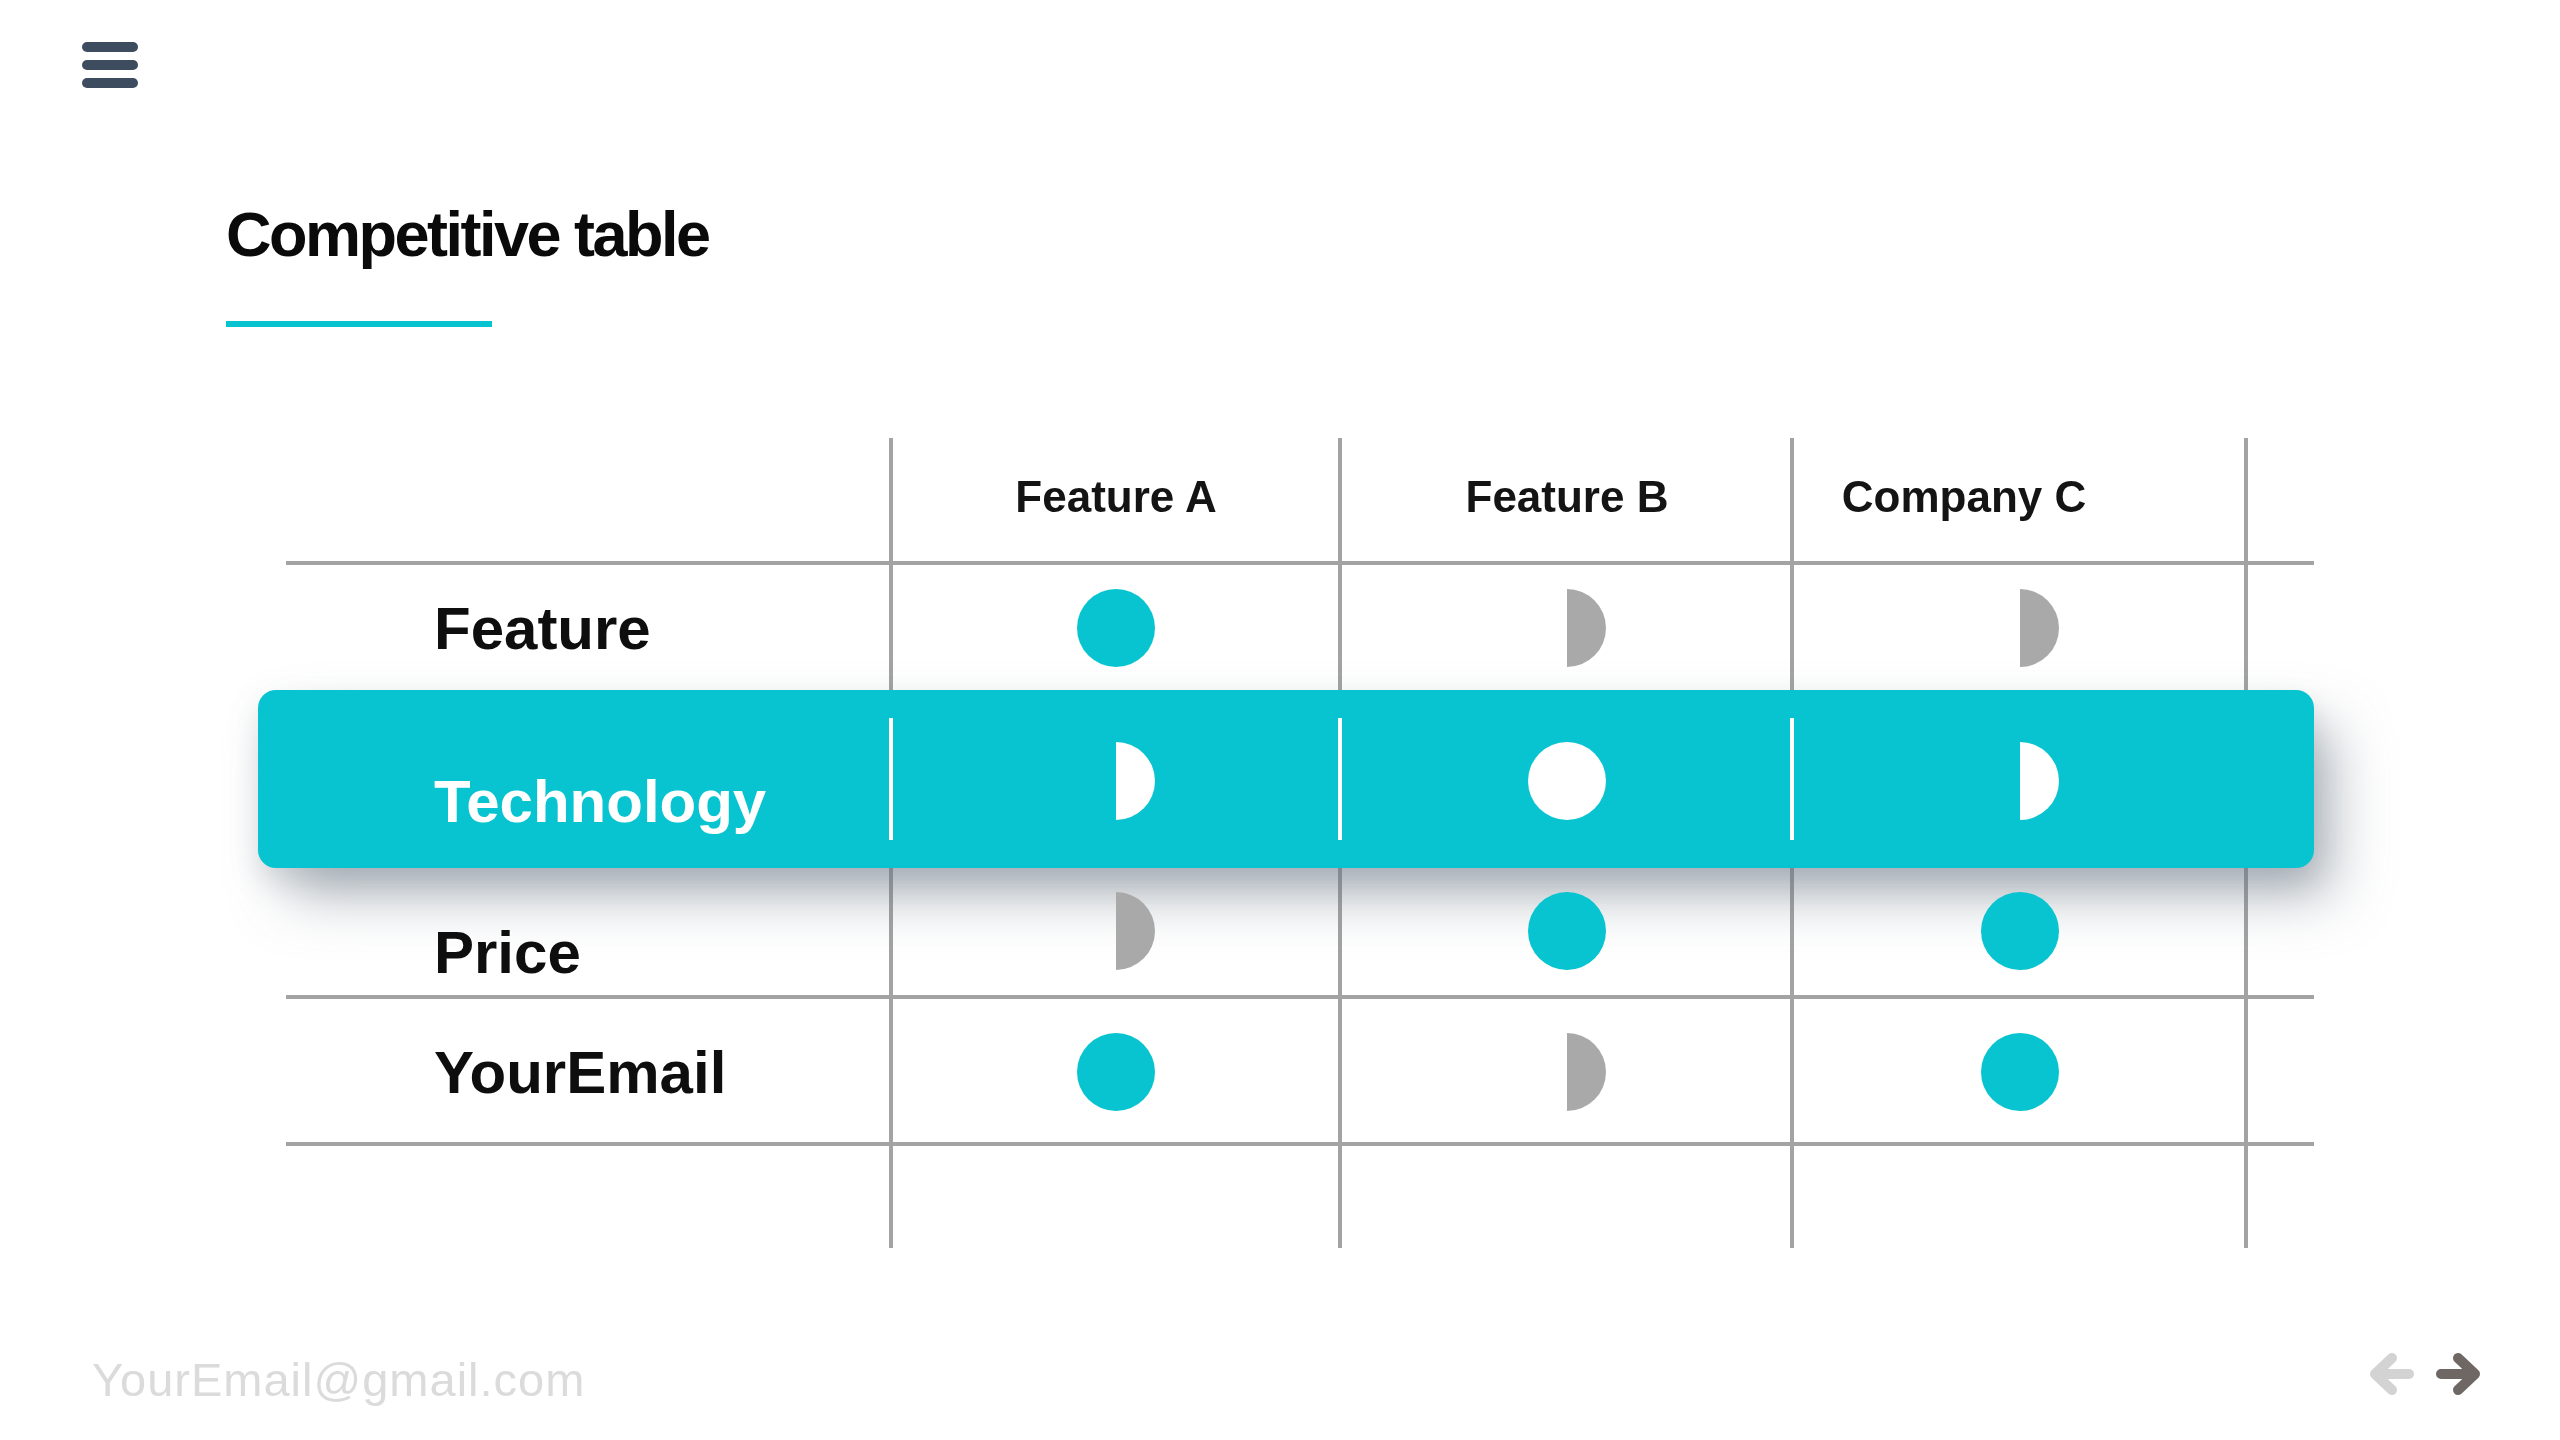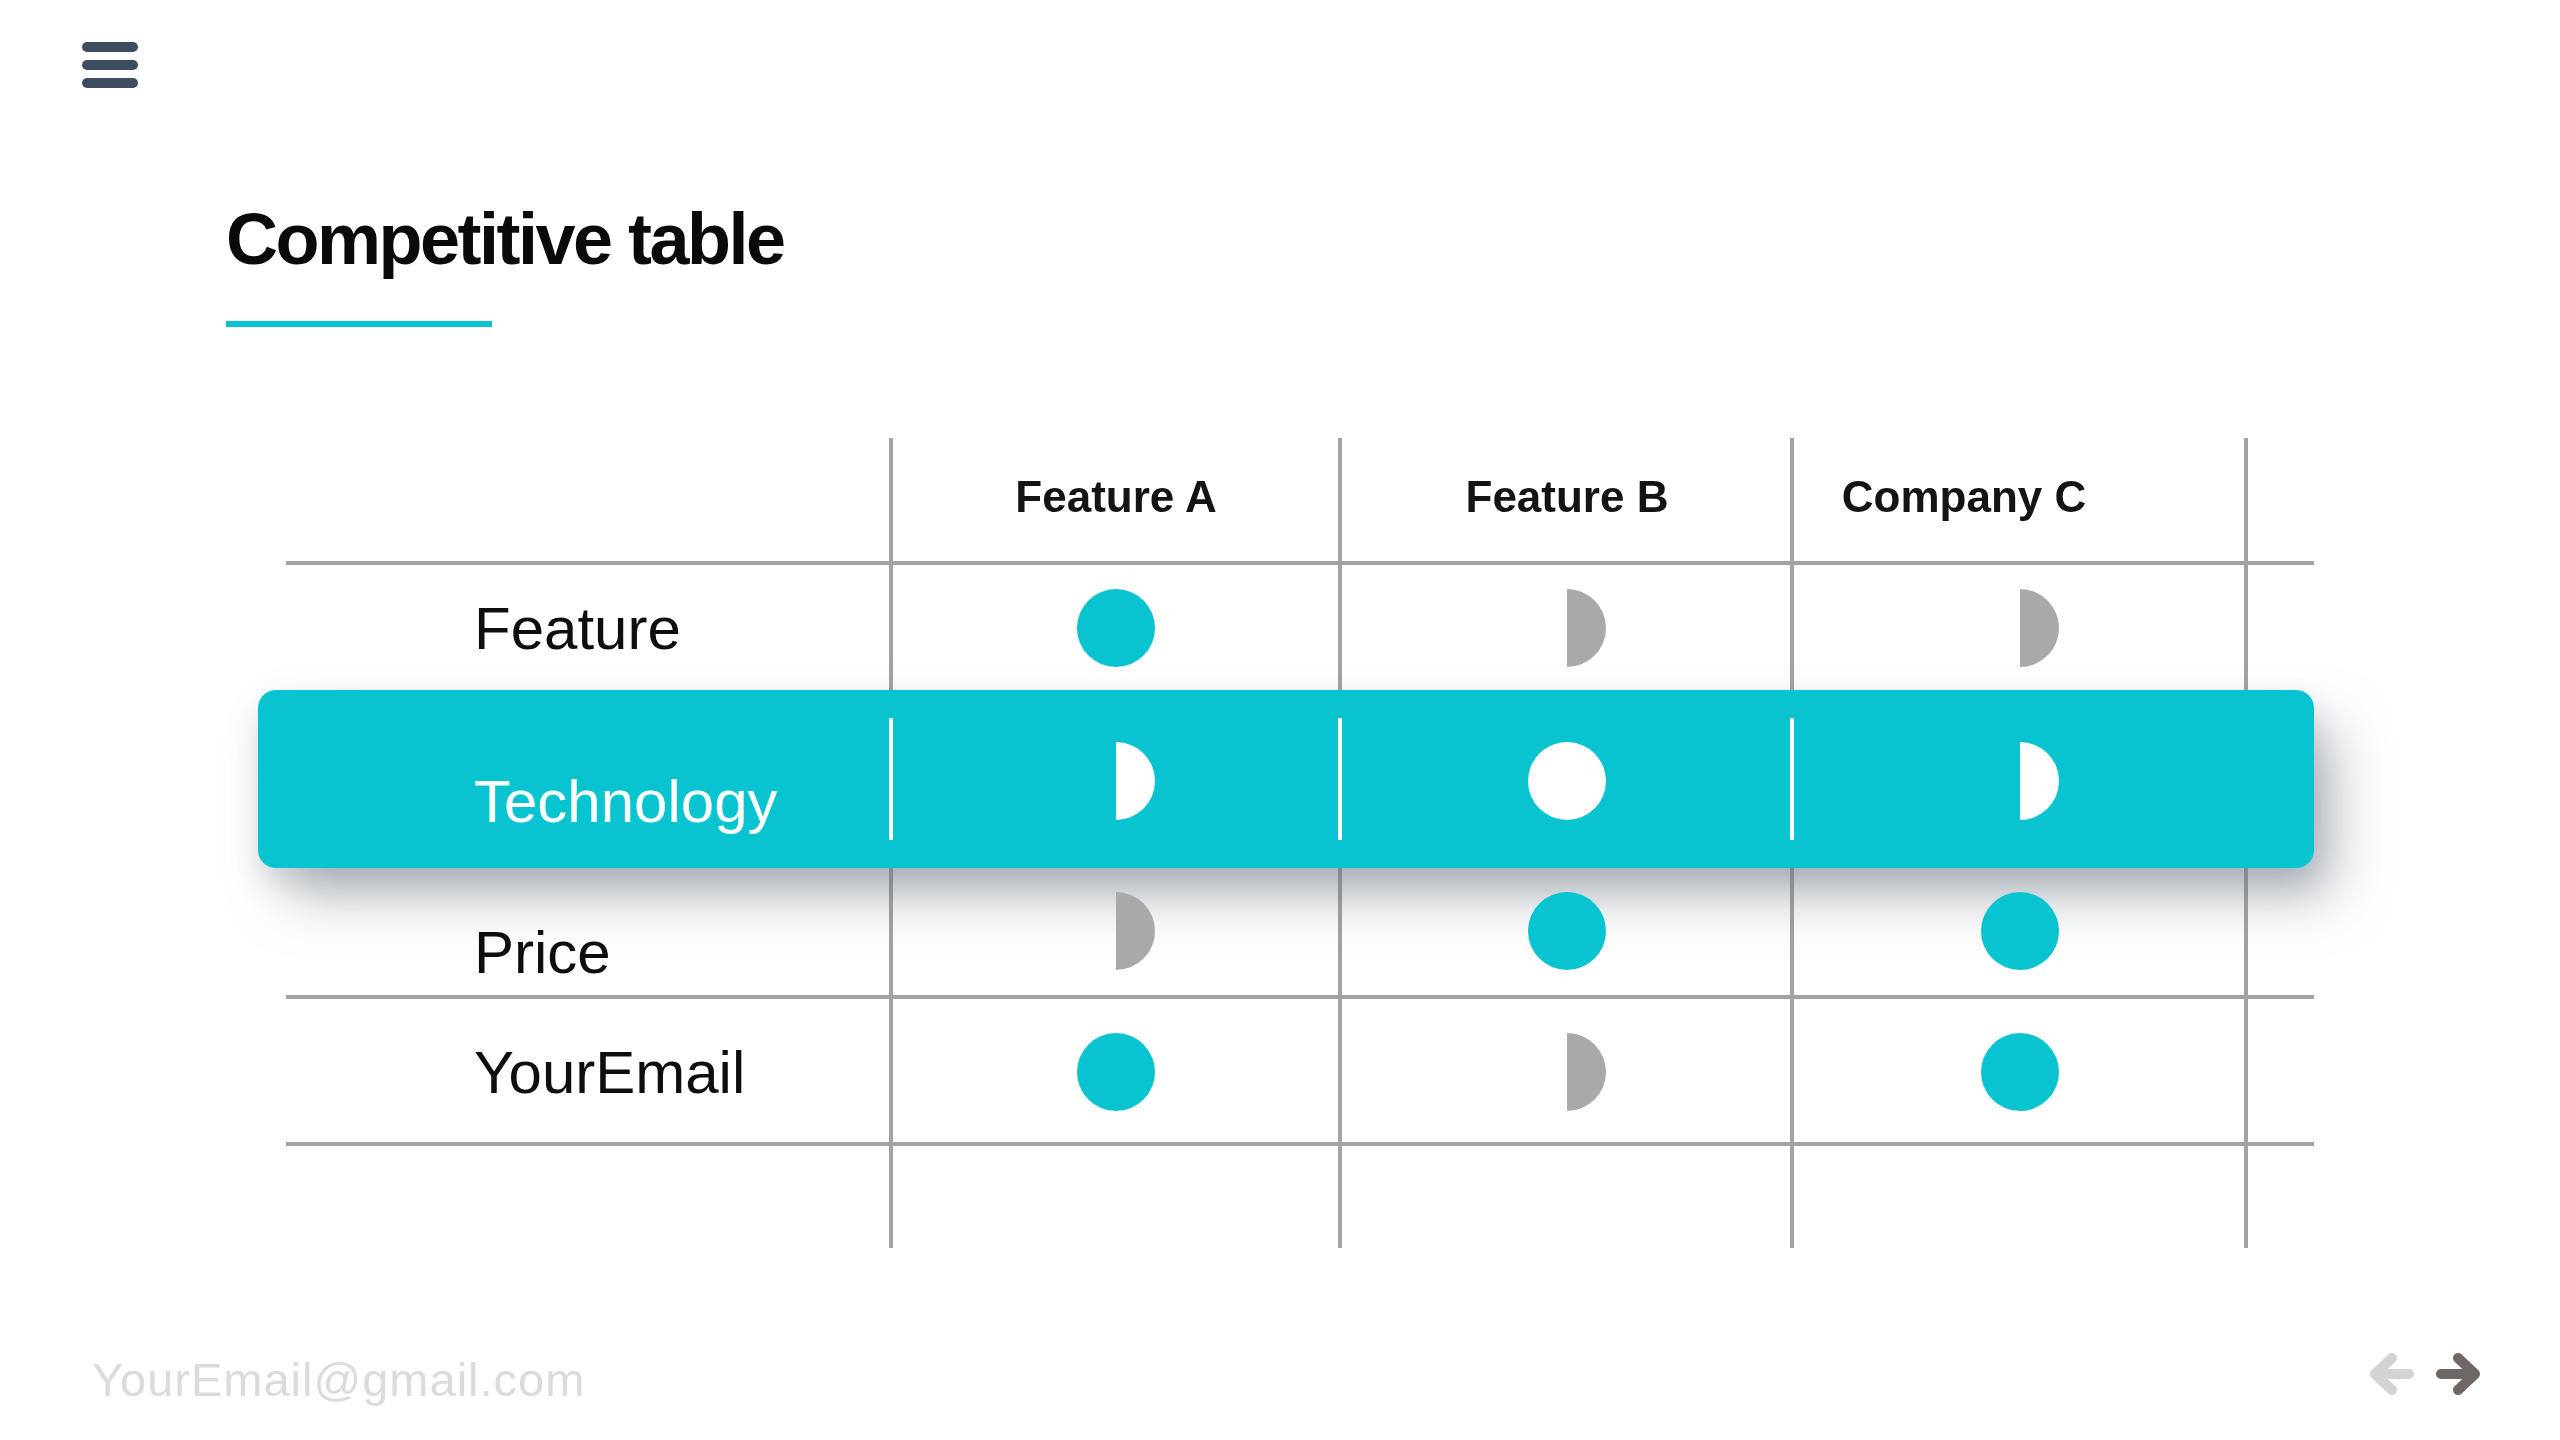--- a/index.html
+++ b/index.html
@@ -20,21 +20,21 @@
   }
 
   
   .menu-btn{position:absolute;left:82px;top:42px;width:56px;height:46px;cursor:pointer;}
   .menu-btn .bar{width:56px;height:10px;border-radius:5px;background:var(--hamburger);margin-bottom:8px;}
   .menu-btn .bar:last-child{margin-bottom:0;}
 
   
   .slide-title{
     position:absolute;left:226px;top:198px;
-    font-size:72px;font-weight:700;letter-spacing:-2.5px;color:#0a0a0a;white-space:nowrap;
+    font-size:63px;font-weight:700;letter-spacing:-2.5px;color:#0a0a0a;white-space:nowrap;
   }
   .title-underline{position:absolute;left:226px;top:321px;width:266px;height:6px;background:var(--teal);}
 
   
   .vline{position:absolute;top:438px;height:810px;width:4px;background:var(--grid);z-index:1;}
   .vline.v0{left:889px}.vline.v1{left:1338px}.vline.v2{left:1790px}.vline.v3{left:2244px}
   .hline{position:absolute;left:286px;width:2028px;height:4px;background:var(--grid);z-index:1;}
   .hline.h0{top:561px}.hline.h1{top:995px}.hline.h2{top:1142px}
 
   
@@ -50,21 +50,21 @@
   
   .colhead{
     position:absolute;top:497px;transform:translate(-50%,-50%);
     font-size:44px;font-weight:700;color:#141414;white-space:nowrap;z-index:4;
   }
   .head-a{left:1116px}.head-b{left:1567px}.head-c{left:1964px}
 
   
   .rowlabel{
     position:absolute;left:434px;transform:translateY(-50%);
-    font-size:60px;font-weight:400;color:#0e0e0e;white-space:nowrap;z-index:4;margin-left:40px;
+    font-size:60px;font-weight:700;color:#0e0e0e;white-space:nowrap;z-index:4;
   }
   .rowlabel.highlighted{color:#ffffff;}
   .ly0{top:628px}.ly1{top:801px}.ly2{top:952px}.ly3{top:1072px}
 
   
   .cell{position:absolute;width:78px;height:78px;z-index:4;--dot:var(--teal);--dot-half:var(--half-gray);}
   .cell.highlighted{--dot:#ffffff;--dot-half:#ffffff;}
   .cell.rating-full::after{
     content:"";position:absolute;inset:0;border-radius:50%;background:var(--dot);
   }

